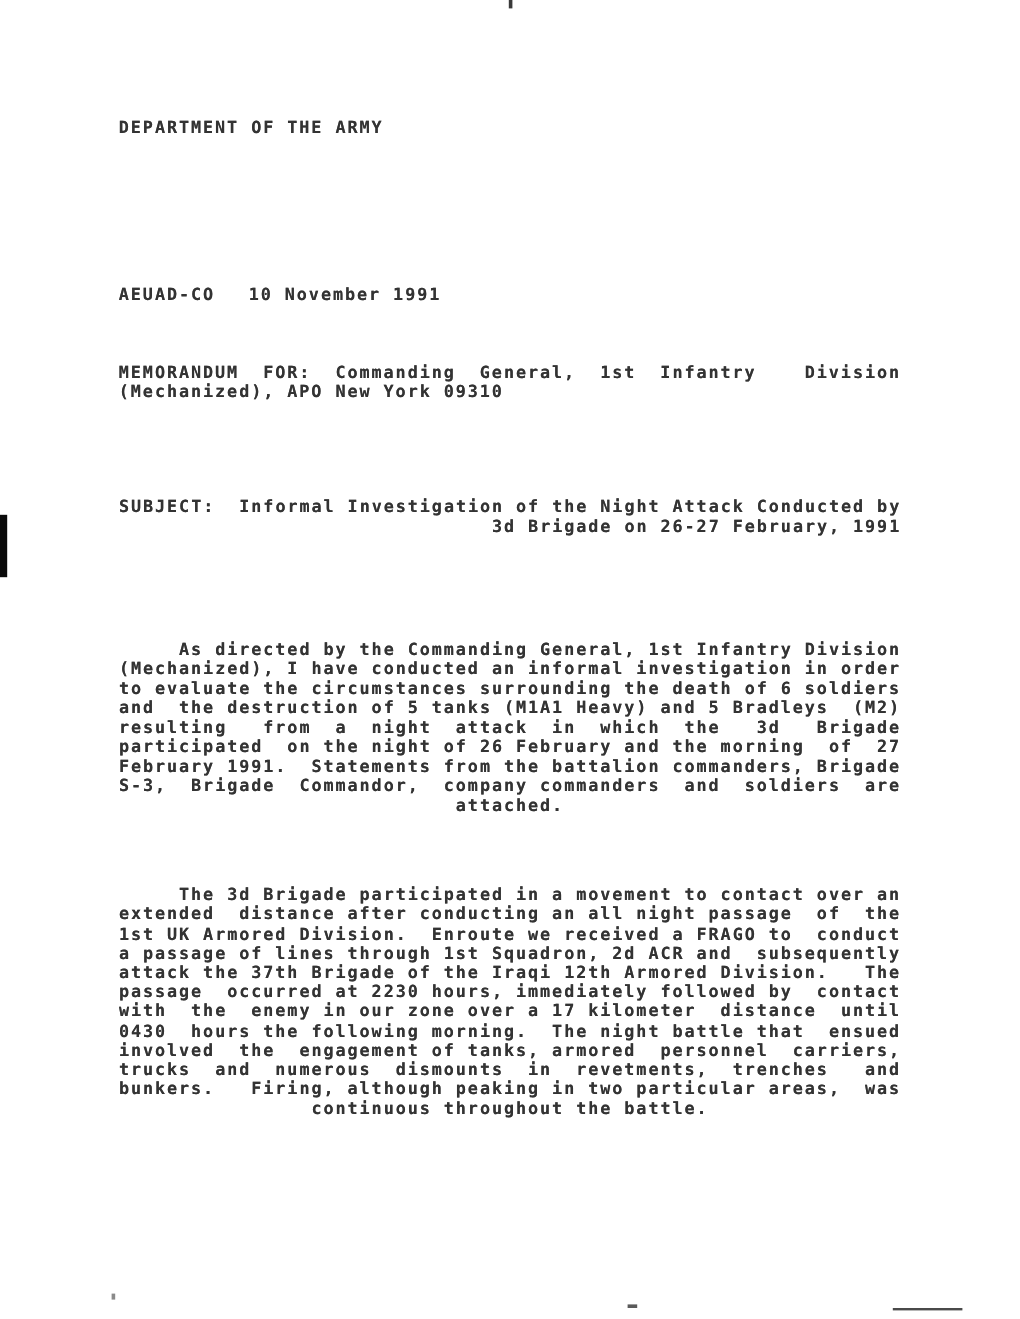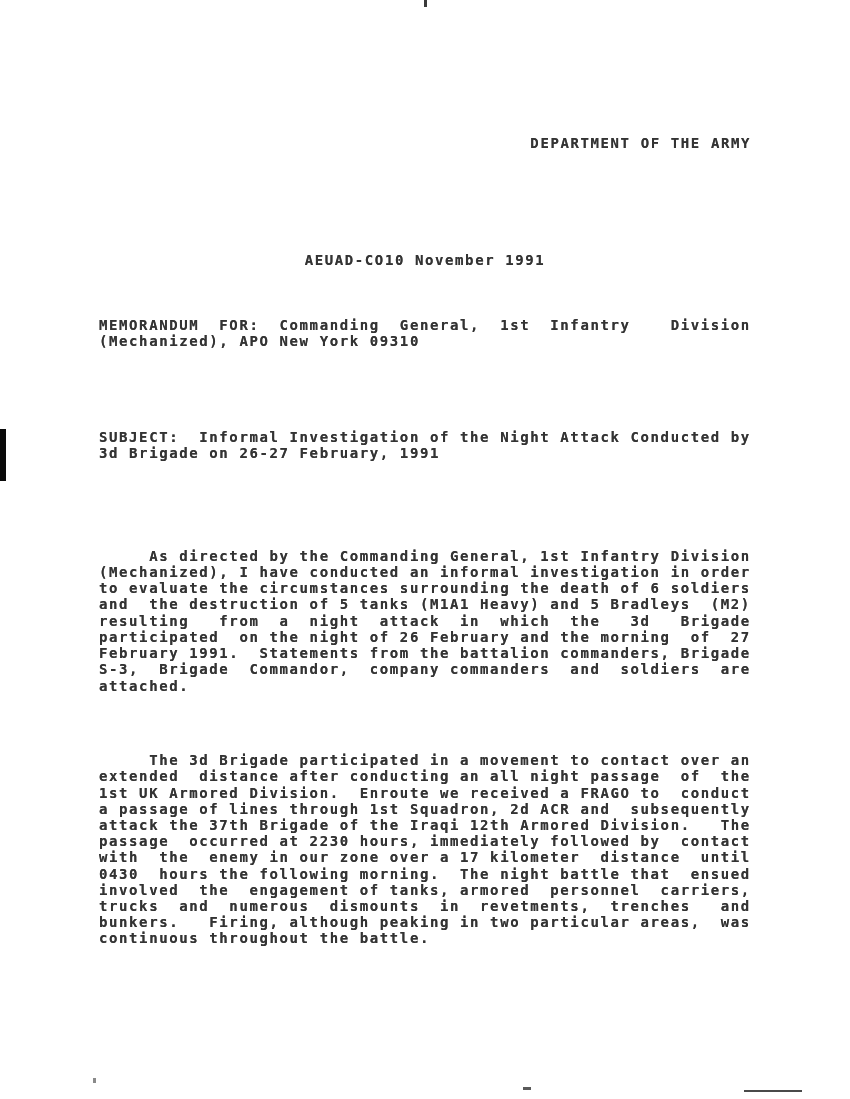--- a/index.html
+++ b/index.html
@@ -16,29 +16,30 @@
     top: 34px;
     width: 652px;
     font-size: 14px;
     line-height: 16.2px;
     letter-spacing: 1.6px;
     font-weight: bold;
     color: #333333;
     white-space: pre;
     text-shadow: 0 0 0.4px rgba(50,50,50,0.7);
   }
-  .letterhead-line { text-align: right; margin-top: 36px; }
+  .letterhead-line { text-align: left; }
   .symbol-row {
-    margin-top: 20px;
+    margin-top: 42px;
     display: flex;
-    justify-content: center;
+    justify-content: flex-start;
+    gap: 28px;
   }
   .memo-for { }
-  .subject  { margin-top: 31px; }
-  .para     { margin-top: 38px; }
+  .subject  { margin-top: 31px; text-align: right; }
+  .para     { margin-top: 38px; text-align: center; }
   .para + .para { margin-top: 26px; }
   .scan-mark { position: absolute; }
   .left-bar    { left: 0;    top: 429px;  width: 6px;  height: 52px; background: #0a0a0a; }
   .top-tick    { left: 424px; top: 0;     width: 3px;  height: 7px;  background: #3a3a3a; }
   .bottom-line { left: 744px; top: 1090px; width: 58px; height: 2px; background: #4a4a4a; }
   .bottom-dash { left: 523px; top: 1087px; width: 8px;  height: 3px; background: #5a5a5a; }
   .bottom-dot  { left: 93px;  top: 1078px; width: 3px;  height: 5px; background: #8a8a8a; }
 </style>
 </head>
 <body>

